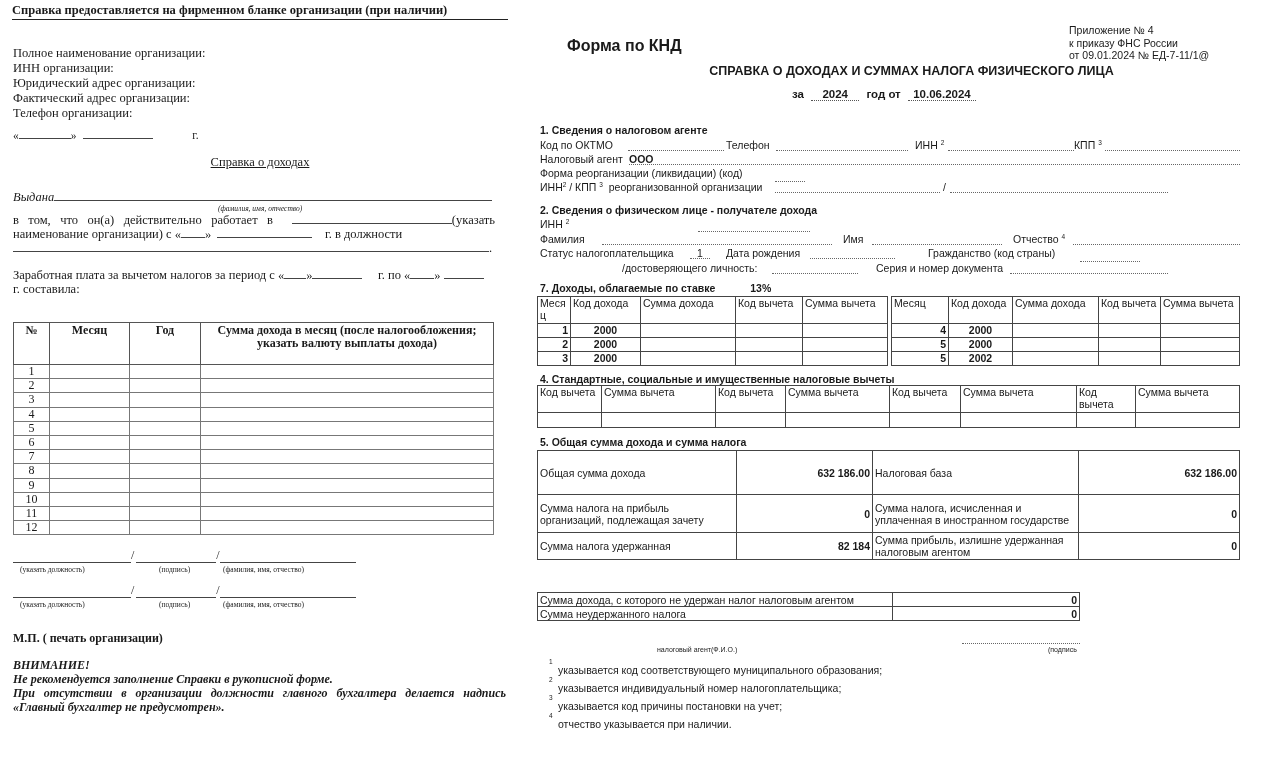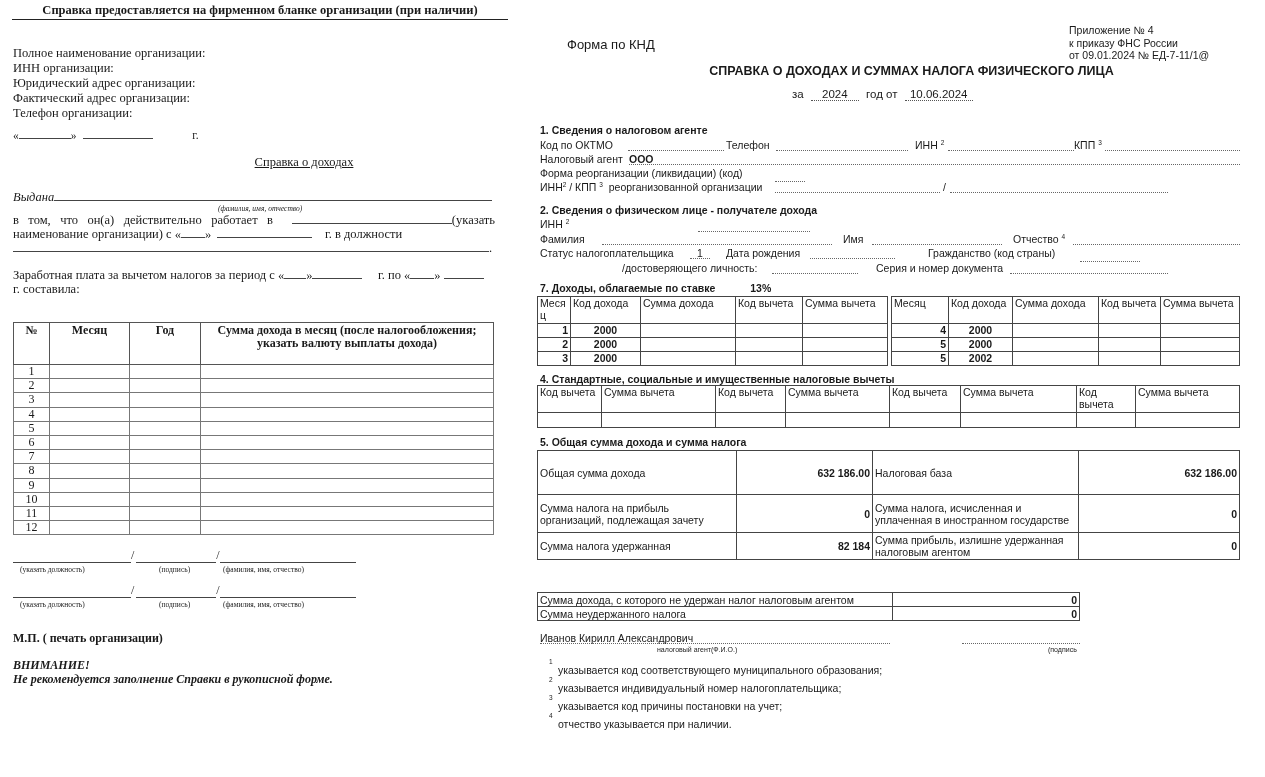--- a/index.html
+++ b/index.html
@@ -1,47 +1,47 @@
 <!DOCTYPE html>
 <html><head>
 <meta charset="utf-8">
 <style>
   * { box-sizing: border-box; margin: 0; padding: 0; }
   html, body { width: 1265px; height: 777px; background: #ffffff; overflow: hidden; }
   body { position: relative; color: #1a1a1a; }
 
   
   .left { position: absolute; left: 0; top: 0; width: 520px; height: 777px; font-family: "Liberation Serif", serif; font-size: 12.5px; }
-  .left .hdr { position: absolute; left: 12px; top: 3px; width: 496px; text-align: center; font-weight: bold; font-size: 12.5px; border-bottom: 1.5px solid #222; padding-bottom: 1px; }
+  .left .hdr { position: absolute; left: 12px; top: 3px; width: 496px; text-align: left; font-weight: bold; font-size: 12.5px; border-bottom: 1.5px solid #222; padding-bottom: 1px; }
   .left .org { position: absolute; left: 13px; top: 46px; line-height: 15px; }
   .left .date-line { position: absolute; left: 13px; top: 128px; font-size: 11.5px; }
   .left .u { display: inline-block; border-bottom: 1px solid #444; height: 11px; vertical-align: baseline; }
-  .left .title2 { position: absolute; left: 0; width: 520px; top: 155px; text-align: center; margin-left: 44px; }
+  .left .title2 { position: absolute; left: 0; width: 520px; top: 155px; text-align: center; }
   .left .title2 span { text-decoration: underline; }
   .left .issued { position: absolute; left: 13px; top: 190px; width: 482px; font-style: italic; }
   .left .small-cap { font-size: 7.5px; }
   .left .issued .cap { position: absolute; left: 205px; top: 14px; }
   .left .para { position: absolute; left: 13px; top: 213px; width: 482px; text-align: justify; line-height: 14px; }
   .left .para2 { position: absolute; left: 13px; top: 268px; width: 482px; line-height: 14px; }
   .left table.income { position: absolute; left: 13px; top: 322px; width: 481px; border-collapse: collapse; font-size: 12px; }
   .left table.income th { font-weight: bold; border: 1px solid #555; vertical-align: top; text-align: center; line-height: 13px; padding: 1px 2px; height: 42px; }
   .left table.income td { border: 1px solid #777; height: 14.2px; text-align: center; line-height: 13px; padding: 0; }
   .left .sig { position: absolute; left: 13px; width: 345px; }
   .left .sig .line { display: flex; align-items: flex-end; font-size: 12px; }
   .left .sig .line .seg { border-bottom: 1px solid #444; height: 12px; }
   .left .sig .caps { display: flex; font-size: 7.5px; margin-top: 2px; }
   .left .mp { position: absolute; left: 13px; top: 631px; font-weight: bold; font-size: 12px; }
   .left .warn { position: absolute; left: 13px; top: 658px; width: 493px; font-weight: bold; font-style: italic; font-size: 12px; line-height: 14px; text-align: justify; }
 
   
   .right { position: absolute; left: 530px; top: 0; width: 735px; height: 777px; font-family: "Liberation Sans", sans-serif; font-size: 10.5px; }
-  .right .knd { position: absolute; left: 37px; top: 37px; font-weight: normal; font-size: 13px; }
+  .right .knd { position: absolute; left: 37px; top: 37px; font-weight: bold; font-size: 16px; }
   .right .app { position: absolute; left: 539px; top: 24px; font-size: 10.5px; line-height: 12.5px; }
   .right .main-title { position: absolute; left: 0; width: 735px; top: 64px; text-align: center; font-weight: bold; font-size: 12.5px; padding-left: 28px; }
-  .right .year-line { position: absolute; left: 262px; top: 88px; font-weight: normal; font-size: 11.5px; }
+  .right .year-line { position: absolute; left: 262px; top: 88px; font-weight: bold; font-size: 11.5px; }
   .right .dot { border-bottom: 1px dotted #555; display: inline-block; }
   .right .sec { position: absolute; left: 10px; font-weight: bold; font-size: 10.5px; }
   .right .row { position: absolute; left: 10px; height: 13px; white-space: nowrap; font-size: 10.5px; }
   .right .row > * { position: absolute; top: 0; }
   .right .fill { border-bottom: 1px dotted #666; height: 12px; }
   .right sup { font-size: 6.5px; vertical-align: 4px; }
 
   .right table { border-collapse: collapse; position: absolute; font-size: 10.5px; }
   .right table td, .right table th { border: 1px solid #444; padding: 0 2px; font-weight: normal; text-align: left; vertical-align: top; line-height: 12px; }
 
@@ -205,20 +205,21 @@
       <span style="width:64px">(подпись)</span>
       <span>(фамилия, имя, отчество)</span>
     </div>
   </div>
 
   <div class="mp">М.П. ( печать организации)</div>
 
   <div class="warn">
     <div>ВНИМАНИЕ!</div>
     <div>Не рекомендуется заполнение Справки в рукописной форме.</div>
+    <div>При отсутствии в организации должности главного бухгалтера делается надпись «Главный бухгалтер не предусмотрен».</div>
   </div>
 </div>
 
 <div class="right">
   <div class="knd">Форма по КНД</div>
   <div class="app">
     <div>Приложение № 4</div>
     <div>к приказу ФНС России</div>
     <div>от 09.01.2024 № ЕД-7-11/1@</div>
   </div>
@@ -416,21 +417,20 @@
           <td class="v">0</td>
         </tr>
         <tr style="height:14px">
           <td style="width:355px">Сумма неудержанного налога</td>
           <td class="v">0</td>
         </tr>
       </tbody>
   </table>
 
   <div class="row" style="top:632px;width:715px">
-    <span class="fill" style="left:0;width:350px">Иванов Кирилл Александрович</span>
     <span class="fill" style="left:422px;width:118px"></span>
   </div>
   <div class="row" style="top:646px;width:715px;font-size:7px">
     <span style="left:117px">налоговый агент(Ф.И.О.)</span>
     <span style="left:508px">(подпись</span>
   </div>
 
   <div id="footnotes">
       <div class="fn" style="top:664px"><sup>1</sup><span>указывается код соответствующего муниципального образования;</span></div>
       <div class="fn" style="top:682px"><sup>2</sup><span>указывается индивидуальный номер налогоплательщика;</span></div>

